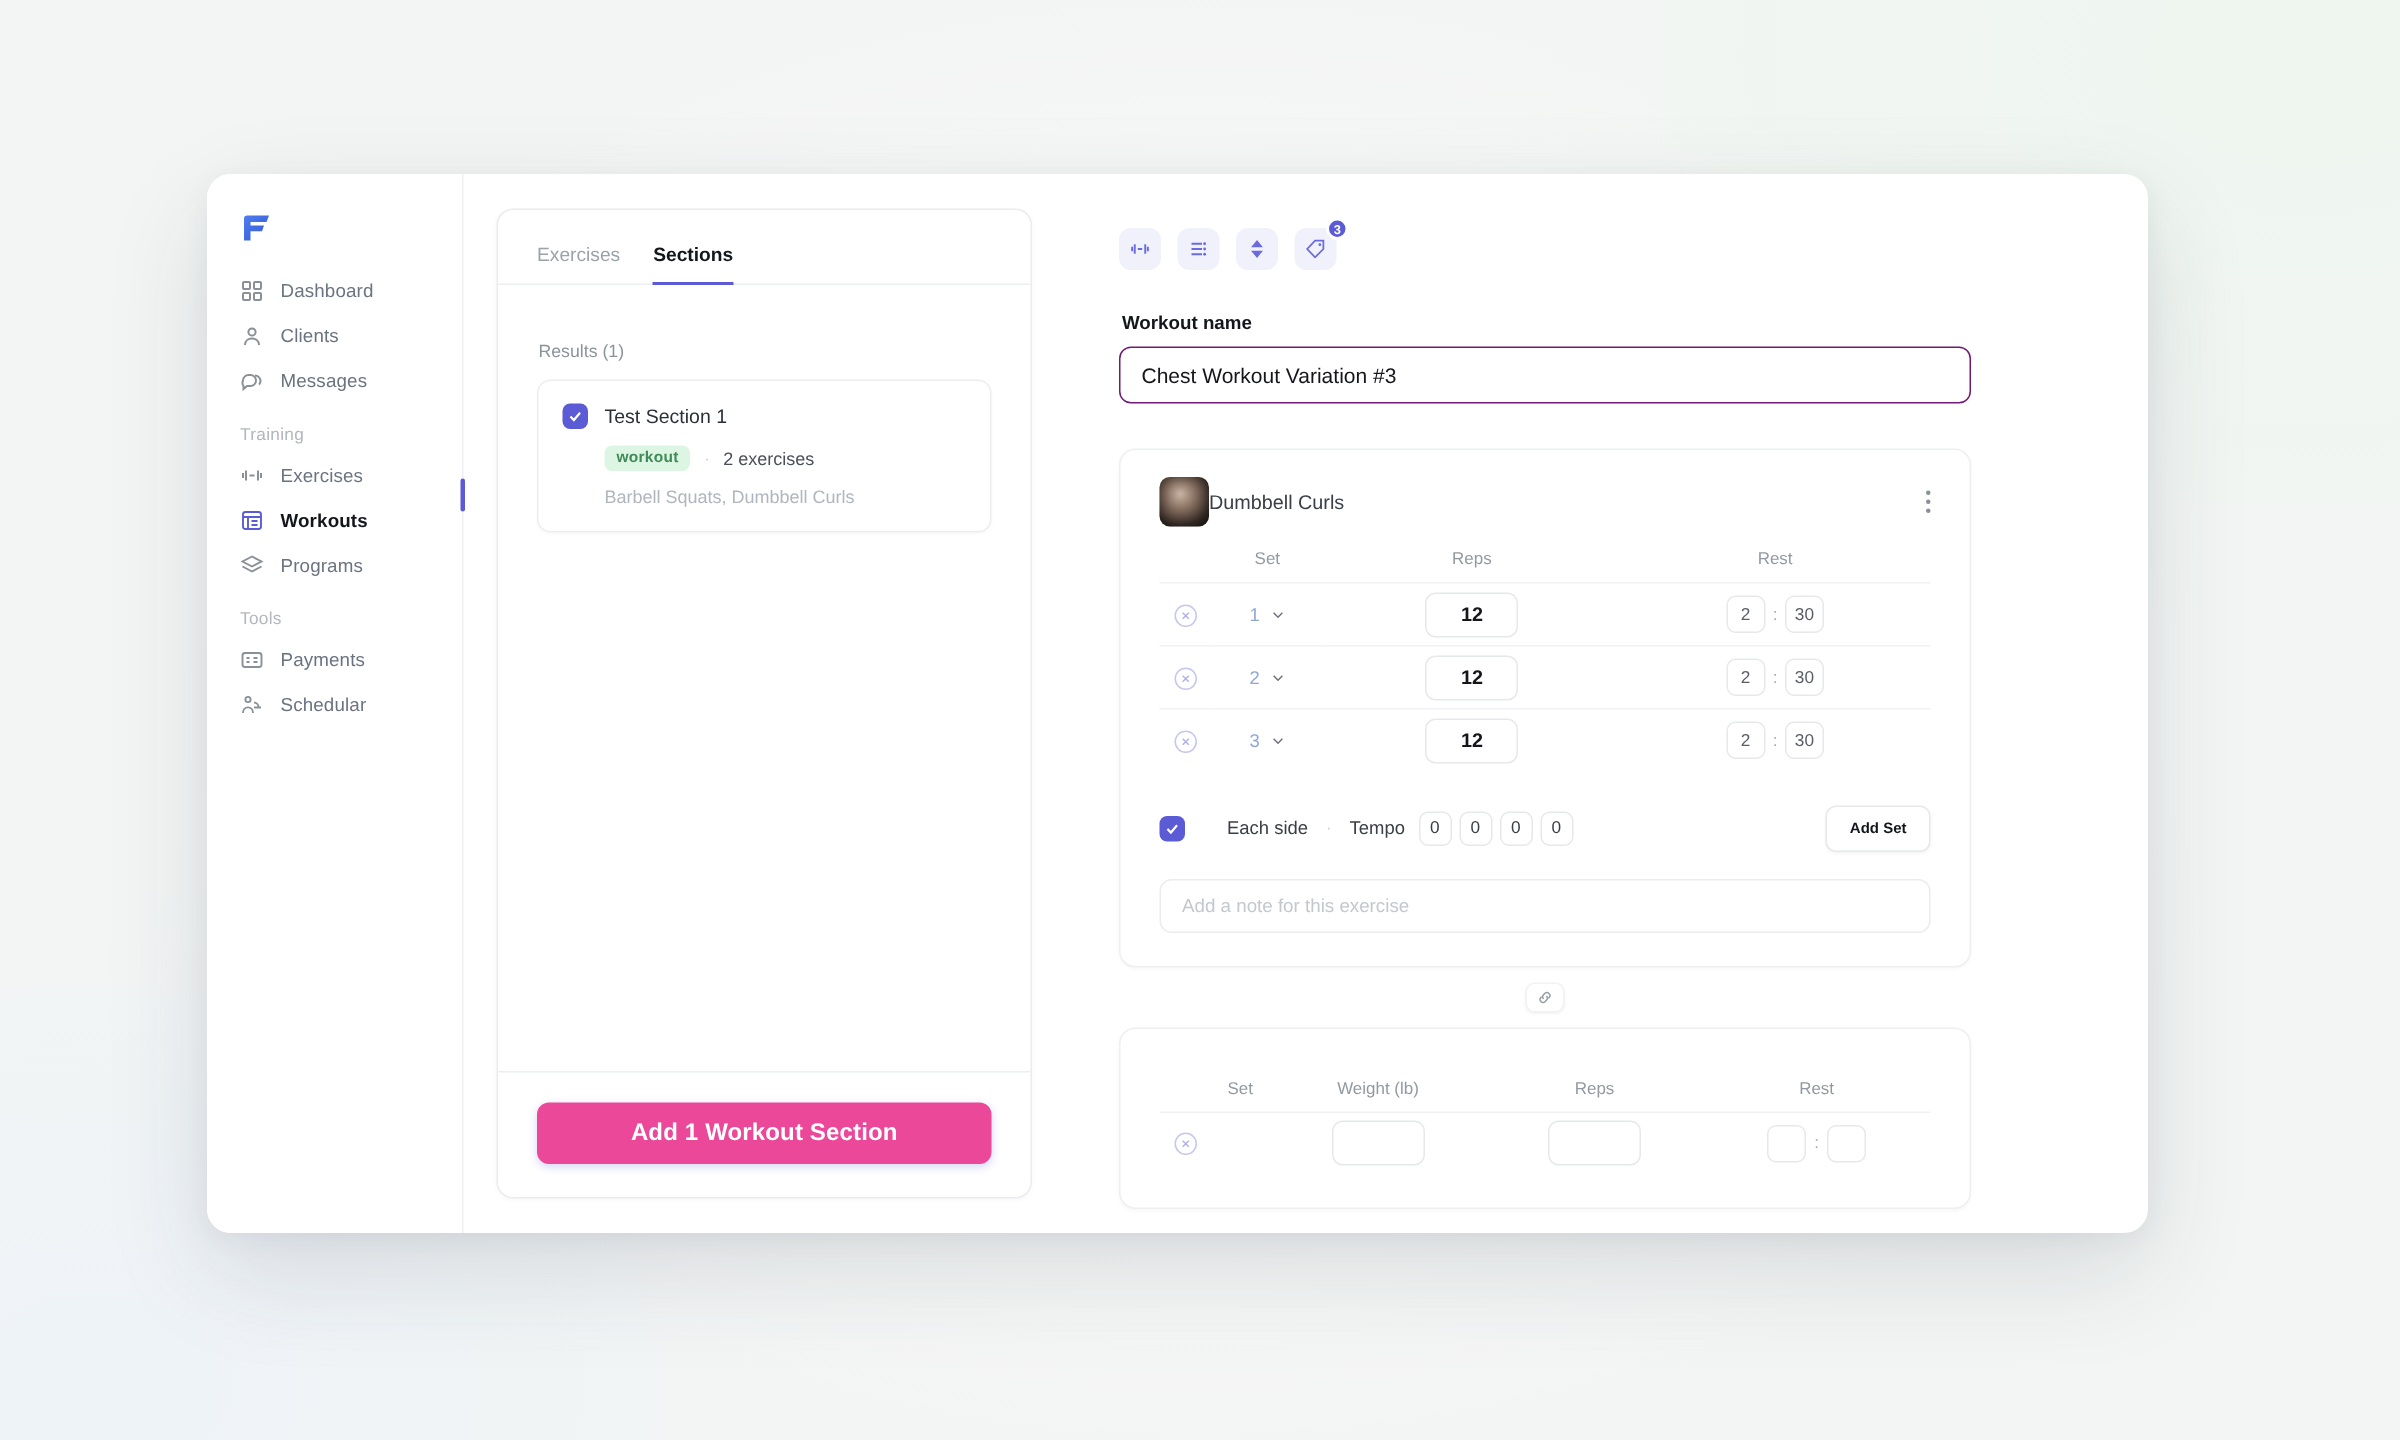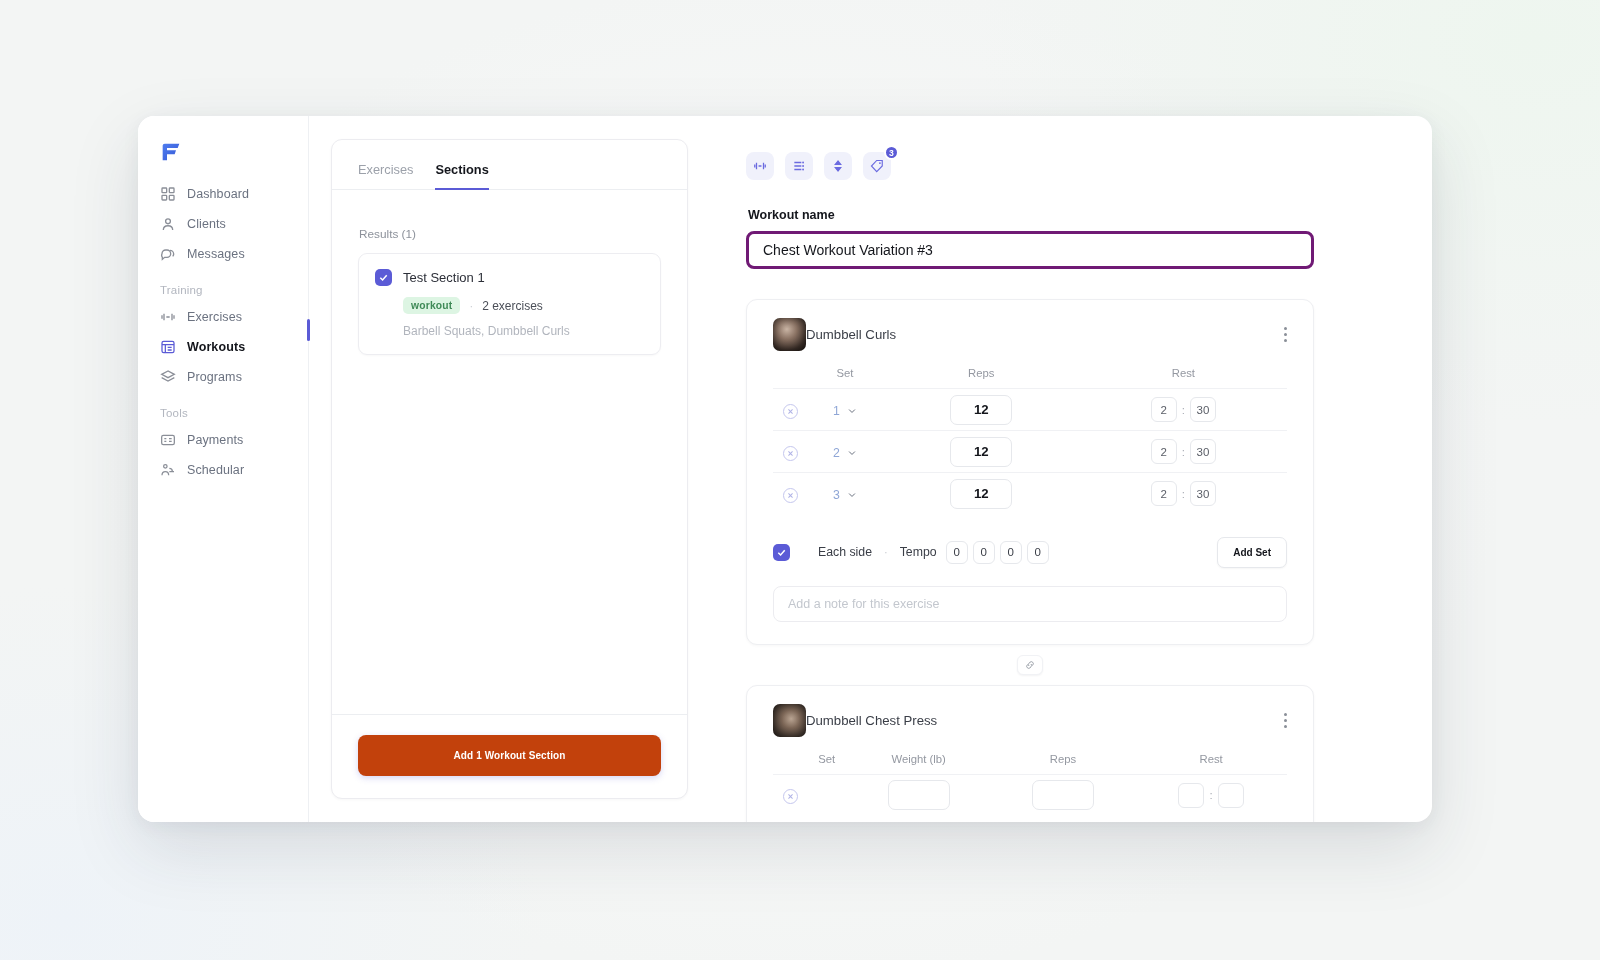--- a/index.html
+++ b/index.html
@@ -111,21 +111,21 @@
   }
   .dot-sep { color: #c9ccd2; font-size: 11px; }
   .sc-count { font-size: 12px; color: #4b4f58; }
   .sc-sub { font-size: 12px; color: #b1b5bd; margin: 10px 0 0 28px; }
 
   .panel-footer {
     border-top: 1px solid #eceef1; padding: 20px 26px 22px 26px;
   }
   #add-section-btn {
     width: 100%; height: 41px; border: 0; border-radius: 8px;
-    background: #c2410c; color: #fff; font-size: 10px; font-weight: 700;
+    background: #ec4899; color: #fff; font-size: 16px; font-weight: 700;
     font-family: inherit; cursor: pointer; letter-spacing: .1px;
     box-shadow: 0 2px 6px rgba(91,91,214,.25);
   }
 
   
   #editor-col { flex: 1; padding: 36px 52px 0 36px; overflow: hidden; }
 
   .toolbar { display: flex; gap: 11px; align-items: flex-start; }
   .tool-btn {
     width: 28px; height: 28px; border-radius: 8px; border: 0;
@@ -137,21 +137,21 @@
   .tool-badge {
     position: absolute; top: -7px; right: -8px;
     min-width: 15px; height: 15px; border-radius: 50%;
     background: #5b5bd6; color: #fff; font-size: 8.6px; font-weight: 700;
     display: flex; align-items: center; justify-content: center;
     border: 2px solid #fff; padding: 0 2px;
   }
 
   .field-label { font-size: 12.5px; font-weight: 700; color: #14161c; margin: 28px 0 9px 2px; }
   #workout-name-input {
-    width: 568px; height: 38px; border: 3px solid #701a75; border-radius: 8px;
+    width: 568px; height: 38px; border: 1px solid #701a75; border-radius: 8px;
     padding: 0 14px; font-size: 14px; color: #14161c; outline: 0;
     font-family: inherit; background: #fff;
   }
 
   .ex-card {
     width: 568px; margin-top: 30px;
     background: #fff; border: 1px solid #eeeff2; border-radius: 11px;
     box-shadow: 0 1px 3px rgba(20,22,30,.035);
     padding: 18px 26px 22px 26px;
   }
@@ -513,29 +513,20 @@
       <div class="link-chip">
         <svg viewBox="0 0 24 24" fill="none" stroke="currentColor" stroke-width="2">
           <path d="M10 14a4 4 0 0 1 0-5.6l2.2-2.2a4 4 0 0 1 5.6 5.6L16.5 13"></path>
           <path d="M14 10a4 4 0 0 1 0 5.6l-2.2 2.2a4 4 0 0 1-5.6-5.6L7.5 11"></path>
         </svg>
       </div>
     </div>
 
     
     <div class="ex-card" style="margin-top:10px;">
-      <div class="ex-head">
-        <div class="ex-thumb press"></div>
-        <span class="ex-name">Dumbbell Chest Press</span>
-        <div class="kebab">
-          <i></i>
-            <i></i>
-            <i></i>
-        </div>
-      </div>
       <table class="sets">
         <thead>
             <tr>
           <th class="col-del"></th>
           <th>Set</th>
           <th>Weight (lb)</th>
           <th>Reps</th>
           <th>Rest</th>
         </tr>
           </thead>

